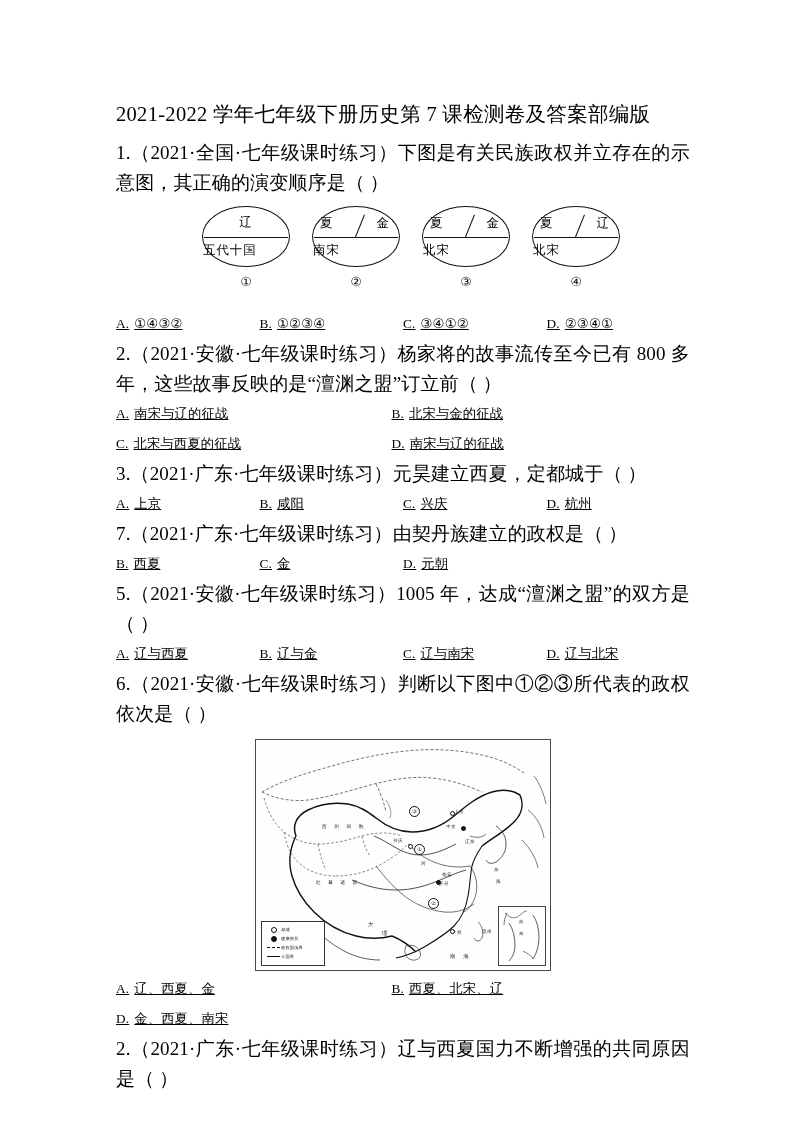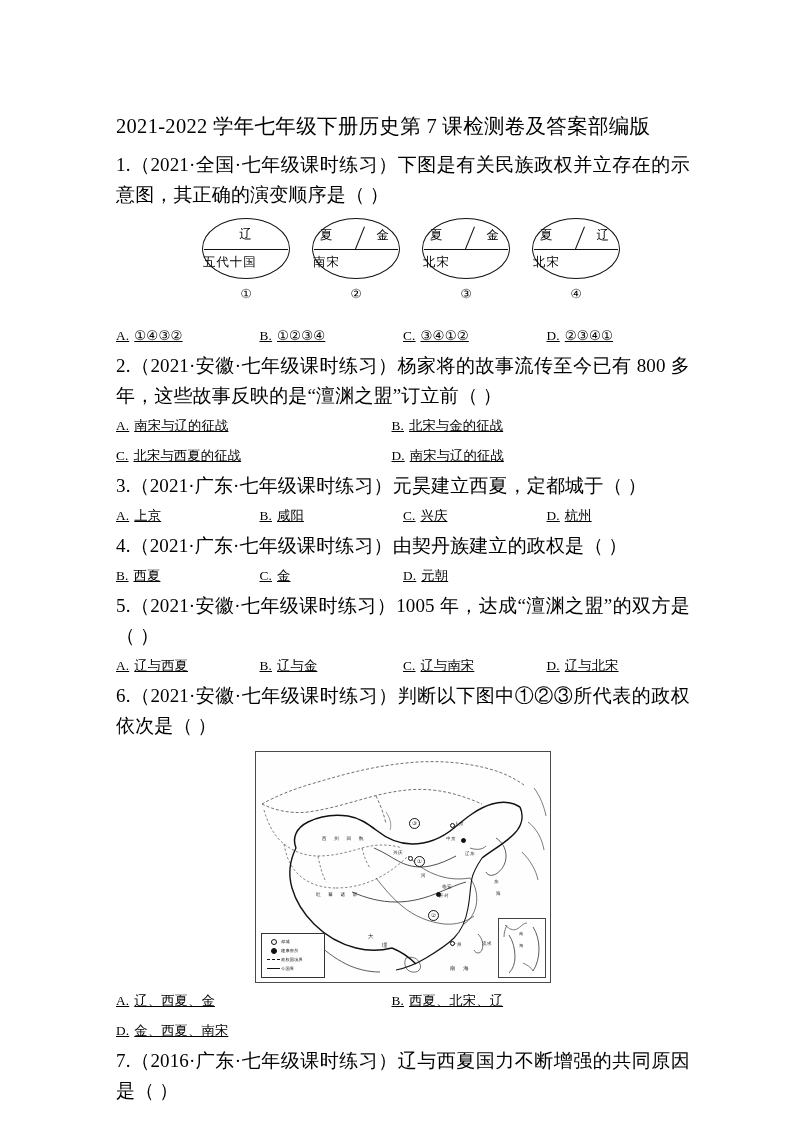--- a/index.html
+++ b/index.html
@@ -21,21 +21,21 @@
     width: 793px;
     height: 1122px;
     box-sizing: border-box;
     padding: 96px 103px 0 116px;
   }
   .doc-title {
     font-size: 20.5px;
     line-height: 36px;
     letter-spacing: 0.3px;
     white-space: nowrap;
-    margin: 12px 0 6px 0;
+    margin: 0 0 6px 0;
     font-weight: 400;
   }
   .q-text {
     font-size: 19px;
     line-height: 30px;
     margin: 0;
     text-align: justify;
     letter-spacing: 0.15px;
   }
   .opt-row {
@@ -292,21 +292,21 @@
   </div>
 
   <p class="q-text">3.（2021·广东·七年级课时练习）元昊建立西夏，定都城于（    ）</p>
   <div class="opt-row cols4">
     <div class="opt"><span class="lbl">A.</span><span>上京</span></div>
     <div class="opt"><span class="lbl">B.</span><span>咸阳</span></div>
     <div class="opt"><span class="lbl">C.</span><span>兴庆</span></div>
     <div class="opt"><span class="lbl">D.</span><span>杭州</span></div>
   </div>
 
-  <p class="q-text">4.（2021·广东·七年级课时练习）由契丹族建立的政权是（    ）</p>
+  <p class="q-text">7.（2021·广东·七年级课时练习）由契丹族建立的政权是（    ）</p>
   <div class="opt-row cols4">
     <div class="opt"><span class="lbl">B.</span><span>西夏</span></div>
     <div class="opt"><span class="lbl">C.</span><span>金</span></div>
     <div class="opt"><span class="lbl">D.</span><span>元朝</span></div>
   </div>
 
   <p class="q-text">5.（2021·安徽·七年级课时练习）1005 年，达成“澶渊之盟”的双方是（    ）</p>
   <div class="opt-row cols4">
     <div class="opt"><span class="lbl">A.</span><span>辽与西夏</span></div>
     <div class="opt"><span class="lbl">B.</span><span>辽与金</span></div>
@@ -448,15 +448,15 @@
   <div class="spacer-sm"></div>
 
   <div class="opt-row cols2">
     <div class="opt"><span class="lbl">A.</span><span>辽、西夏、金</span></div>
     <div class="opt"><span class="lbl">B.</span><span>西夏、北宋、辽</span></div>
   </div>
   <div class="opt-row cols2">
     <div class="opt"><span class="lbl">D.</span><span>金、西夏、南宋</span></div>
   </div>
 
-  <p class="q-text">7.（2016·广东·七年级课时练习）辽与西夏国力不断增强的共同原因是（    ）</p>
+  <p class="q-text">2.（2021·广东·七年级课时练习）辽与西夏国力不断增强的共同原因是（    ）</p>
 
 </div>
 
 </body></html>

